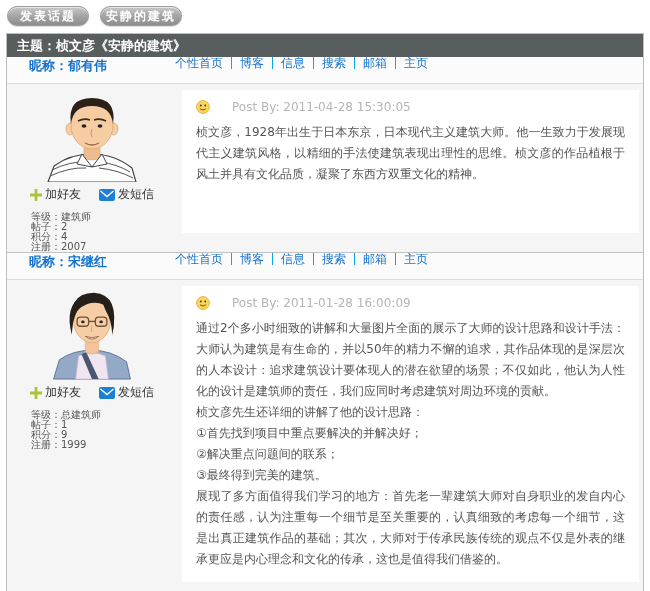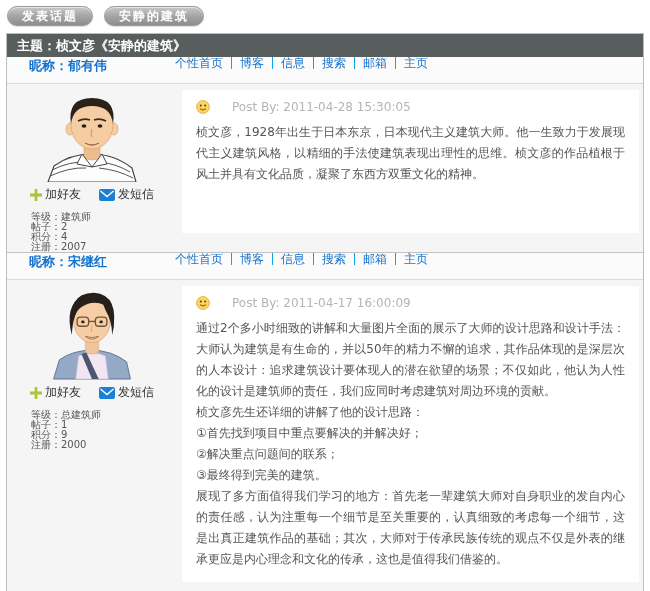--- a/index.html
+++ b/index.html
@@ -11,21 +11,21 @@
     overflow:hidden;
   }
   
   .toolbar { padding:5px 0 7px 7px; }
   .btn {
     display:inline-block; min-width:82px; height:20px; line-height:18px;
     border:1px solid #9b9b9b; border-radius:10px;
     background:linear-gradient(180deg,#c9c9c9 0%,#a8a8a8 45%,#8d8d8d 100%);
     box-shadow:inset 0 1px 0 rgba(255,255,255,.55), 0 1px 1px rgba(0,0,0,.15);
     color:#fff; font-size:12px; font-weight:bold; letter-spacing:2px;
-    text-align:center; margin-right:6px; cursor:pointer; padding:0 14px;
+    text-align:center; margin-right:6px; cursor:pointer; padding:0 1px;
   }
   
   .thread { margin:0 6px; border:1px solid #bdbdbd; background:#f5f5f5; }
   .topic-bar {
     height:23px; line-height:23px; background:#585d5d; color:#ffffff;
     font-size:13px; font-weight:bold; padding-left:10px;
   }
   .post + .post { border-top:1px solid #c2c2c2; }
   
   .post-header {
@@ -197,33 +197,33 @@
                   <rect width="16" height="12" rx="2" fill="#1b7fd4"></rect>
                   <path d="M1.5,2 L8,7.5 L14.5,2" stroke="#fff" stroke-width="1.4" fill="none"></path>
                 </svg>
               <span>发短信</span>
             </span>
           </div>
           <div class="user-stats">
             <div>等级：总建筑师</div>
             <div>帖子：1</div>
             <div>积分：9</div>
-            <div>注册：2000</div>
+            <div>注册：1999</div>
           </div>
         </div>
         <div class="right-col">
           <div class="content-box box-2">
             <div class="post-by">
               <svg width="14" height="14" viewBox="0 0 14 14">
                   <circle cx="7" cy="7" r="6.4" fill="#fbd75b" stroke="#dfa32f" stroke-width="0.8"></circle>
                   <circle cx="4.8" cy="5.4" r="1" fill="#3b3b66"></circle>
                   <circle cx="9.2" cy="5.4" r="1" fill="#3b3b66"></circle>
                   <path d="M4,8.6 q3,2.6 6,0" stroke="#a3571e" stroke-width="1.1" fill="none"></path>
                 </svg>
-              <span>Post By: 2011-04-17  16:00:09</span>
+              <span>Post By: 2011-01-28  16:00:09</span>
             </div>
             <p>通过2个多小时细致的讲解和大量图片全面的展示了大师的设计思路和设计手法：大师认为建筑是有生命的，并以50年的精力不懈的追求，其作品体现的是深层次的人本设计：追求建筑设计要体现人的潜在欲望的场景；不仅如此，他认为人性化的设计是建筑师的责任，我们应同时考虑建筑对周边环境的贡献。</p>
             <p>桢文彦先生还详细的讲解了他的设计思路：</p>
             <p>①首先找到项目中重点要解决的并解决好；</p>
             <p>②解决重点问题间的联系；</p>
             <p>③最终得到完美的建筑。</p>
             <p>展现了多方面值得我们学习的地方：首先老一辈建筑大师对自身职业的发自内心的责任感，认为注重每一个细节是至关重要的，认真细致的考虑每一个细节，这是出真正建筑作品的基础；其次，大师对于传承民族传统的观点不仅是外表的继承更应是内心理念和文化的传承，这也是值得我们借鉴的。</p>
           </div>
         </div>
       </div>

